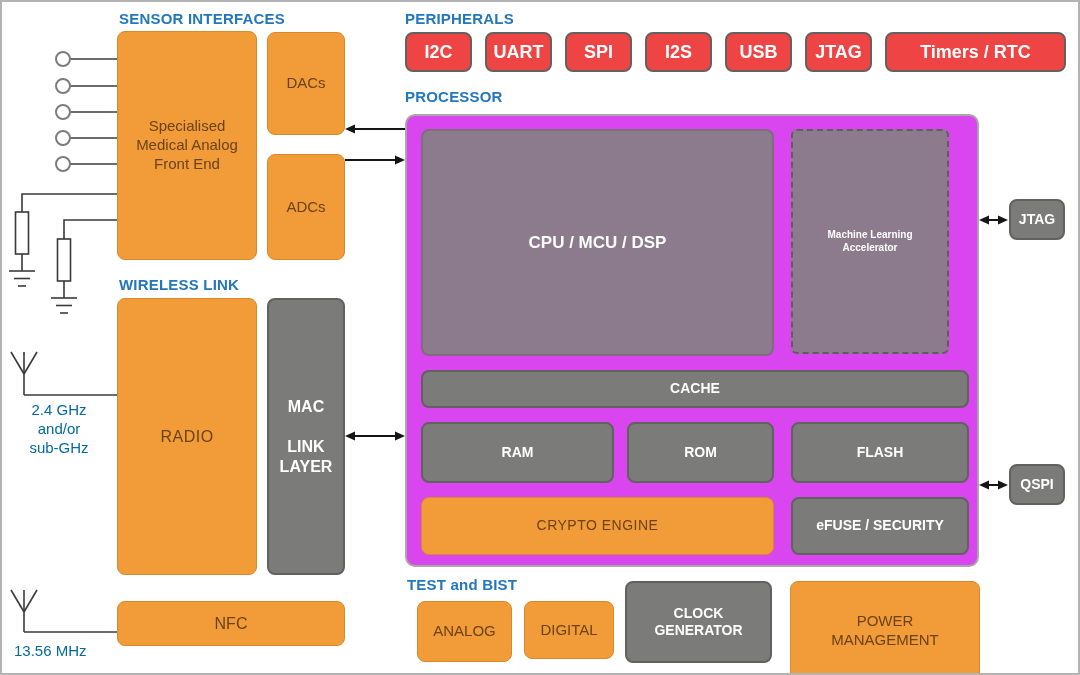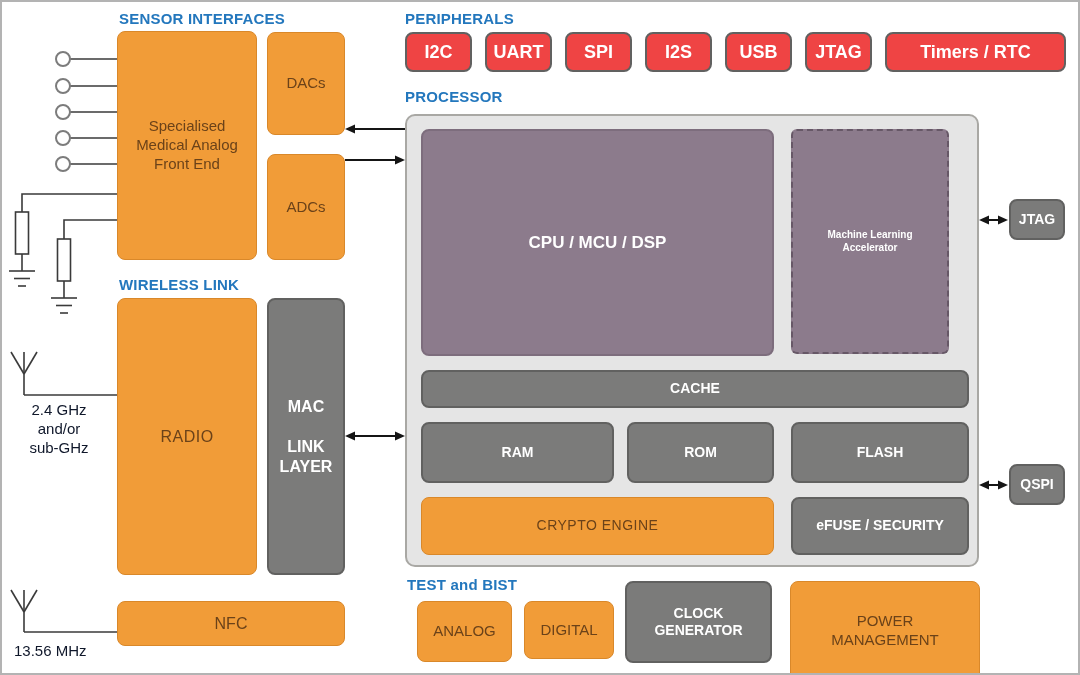--- a/index.html
+++ b/index.html
@@ -16,31 +16,31 @@
     position:absolute;box-sizing:border-box;border-radius:8px;
     display:flex;flex-direction:column;align-items:center;justify-content:center;
     text-align:center;line-height:1.25;
   }
   .orange{background:#f19c38;border:1.5px solid #d9882a;color:#6b4219;font-size:15px;}
   .gray{background:#7b7b7a;border:2px solid #616160;color:#ffffff;font-weight:700;font-size:14px;}
   .purple{background:#8c7b8c;border:2px solid #7d6d7d;color:#ffffff;font-weight:700;}
   .dashed{border:2px dashed #675867;border-radius:6px;}
   .soc-container{
     position:absolute;left:403px;top:112px;width:574px;height:453px;
-    box-sizing:border-box;background:#e5e5e5;border:2px solid #a9a8a4;border-radius:10px;
+    box-sizing:border-box;background:#d946ef;border:2px solid #a9a8a4;border-radius:10px;
   }
   .prow{position:absolute;left:403px;top:30px;display:flex;gap:13px;}
   .pblock{
     position:static;width:67px;height:40px;border-radius:8px;
     display:flex;align-items:center;justify-content:center;
     background:#ef4444;border:2px solid #616160;color:#fff;font-weight:700;font-size:18px;
     box-sizing:border-box;
   }
   .pblock.wide{width:181px;}
-  .freq{position:absolute;color:#0f172a;font-size:15px;line-height:19px;}
+  .freq{position:absolute;color:#0369a1;font-size:15px;line-height:19px;}
   svg.layer{position:absolute;left:0;top:0;pointer-events:none;}
   .wire{stroke:#3a3a3a;stroke-width:1.6;fill:none;}
   .arrowline{stroke:#151515;stroke-width:2;fill:none;}
   .ahead{fill:#151515;stroke:none;}
   .term{fill:#ffffff;stroke:#7c7c7c;stroke-width:2;}
   .rbody{fill:#ffffff;stroke:#3a3a3a;stroke-width:1.6;}
 </style>
 </head>
 <body>
 

